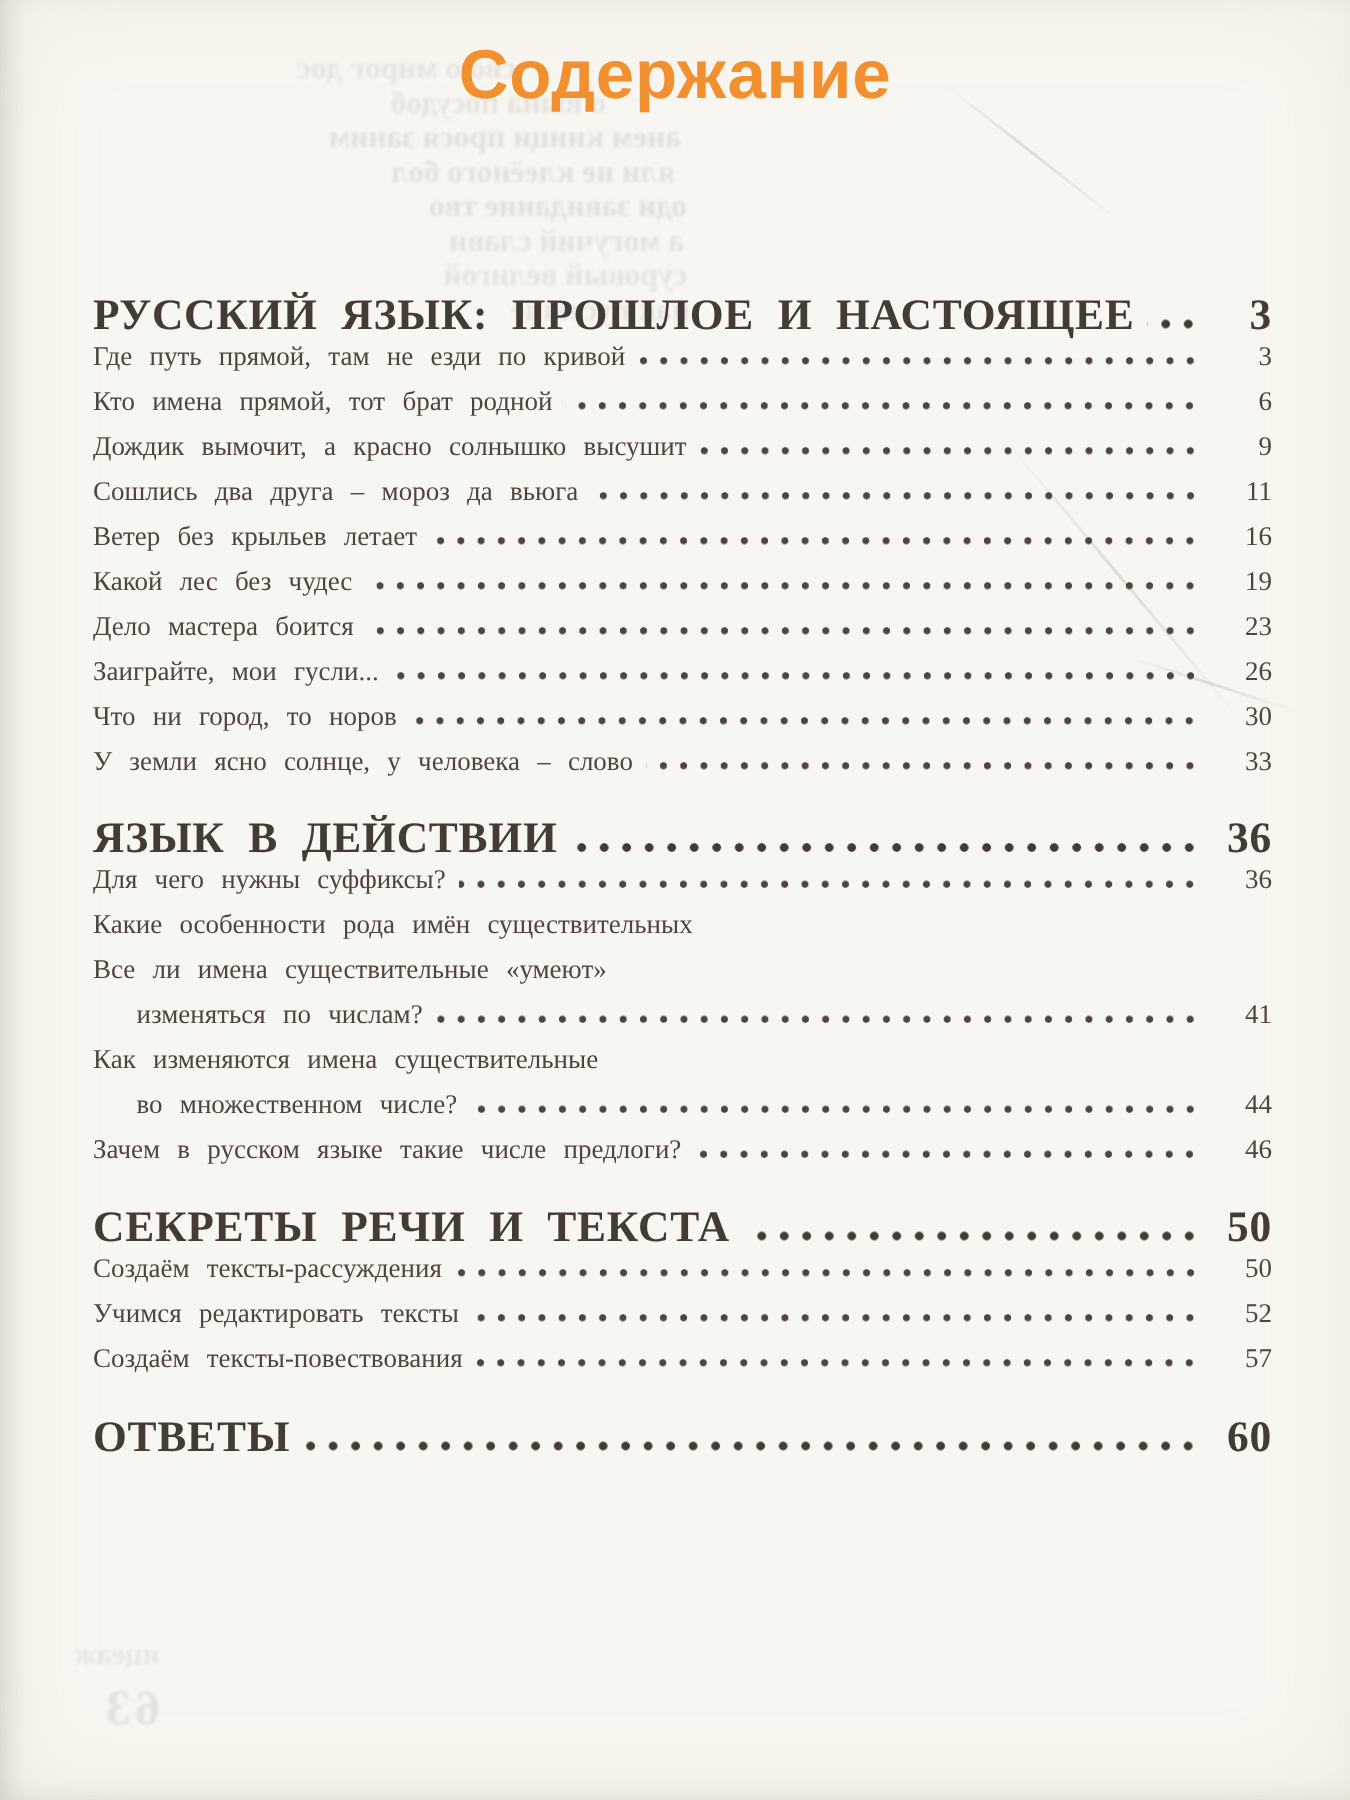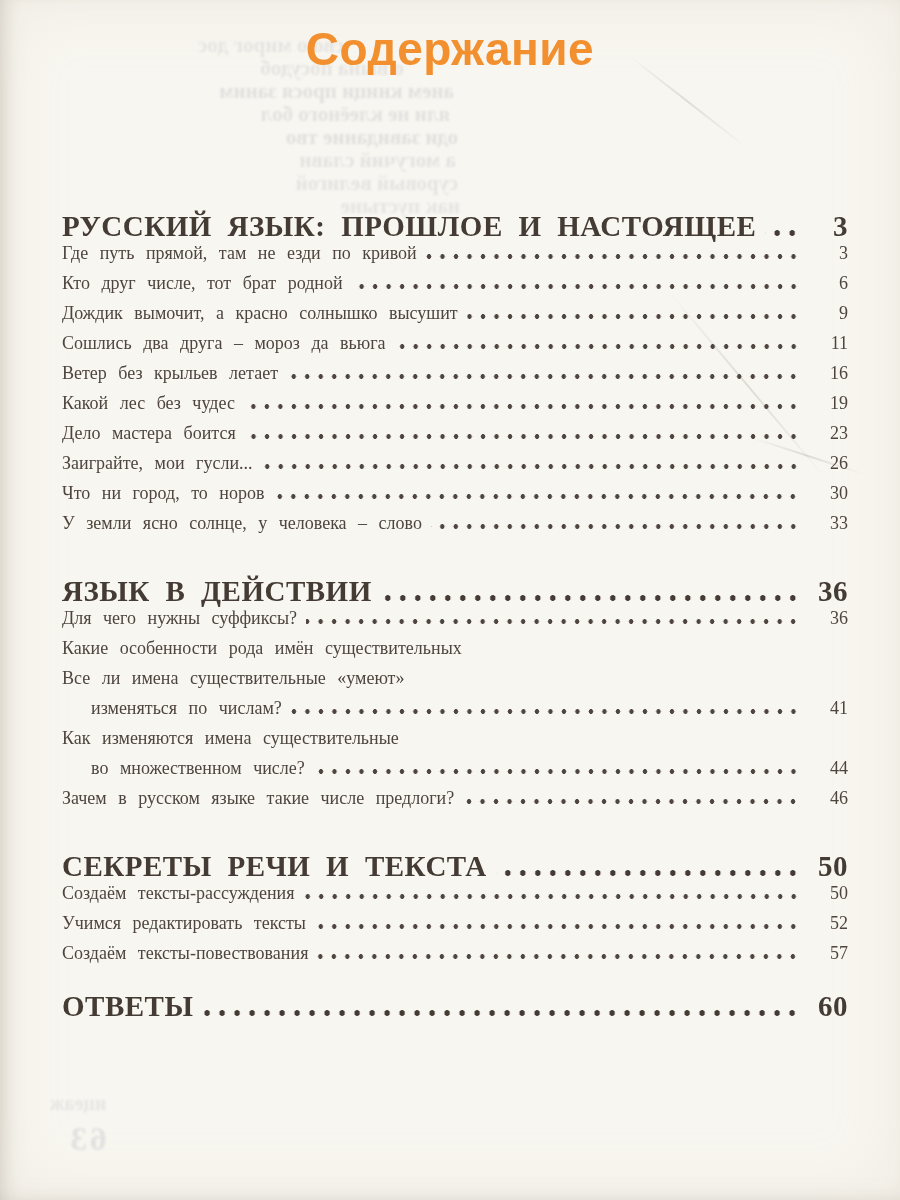--- a/index.html
+++ b/index.html
@@ -75,22 +75,22 @@
   .crease-1 { width: 150px; left: 612px; top: 100px; transform: rotate(38deg); }
   .crease-2 { width: 240px; left: 628px; top: 385px; transform: rotate(50deg); }
   .crease-3 { width: 120px; left: 748px; top: 455px; transform: rotate(18deg); }
 
   
   .toc {
     position: absolute;
     left: 62px; right: 52px; top: 194px;
     color: #4e453f;
   }
-  .toc-section { margin-top: 32px; }
-  .toc-section:first-child { margin-top: 16px; }
+  .toc-section { margin-top: 16px; }
+  .toc-section:first-child { margin-top: 0; }
 
   .row {
     display: flex;
     align-items: baseline;
     height: 30px;
     font-size: 18px;
     word-spacing: 7px;
     white-space: nowrap;
   }
   .row.head {
@@ -149,21 +149,21 @@
         <span class="t">РУССКИЙ ЯЗЫК: ПРОШЛОЕ И НАСТОЯЩЕЕ</span>
         <span class="dots"></span>
         <span class="pg">3</span>
       </div>
       <div class="row">
         <span class="t">Где путь прямой, там не езди по кривой</span>
         <span class="dots"></span>
         <span class="pg">3</span>
       </div>
       <div class="row">
-        <span class="t">Кто друг числе, тот брат родной</span>
+        <span class="t">Кто имена прямой, тот брат родной</span>
         <span class="dots"></span>
         <span class="pg">6</span>
       </div>
       <div class="row">
         <span class="t">Дождик вымочит, а красно солнышко высушит</span>
         <span class="dots"></span>
         <span class="pg">9</span>
       </div>
       <div class="row">
         <span class="t">Сошлись два друга – мороз да вьюга</span>

